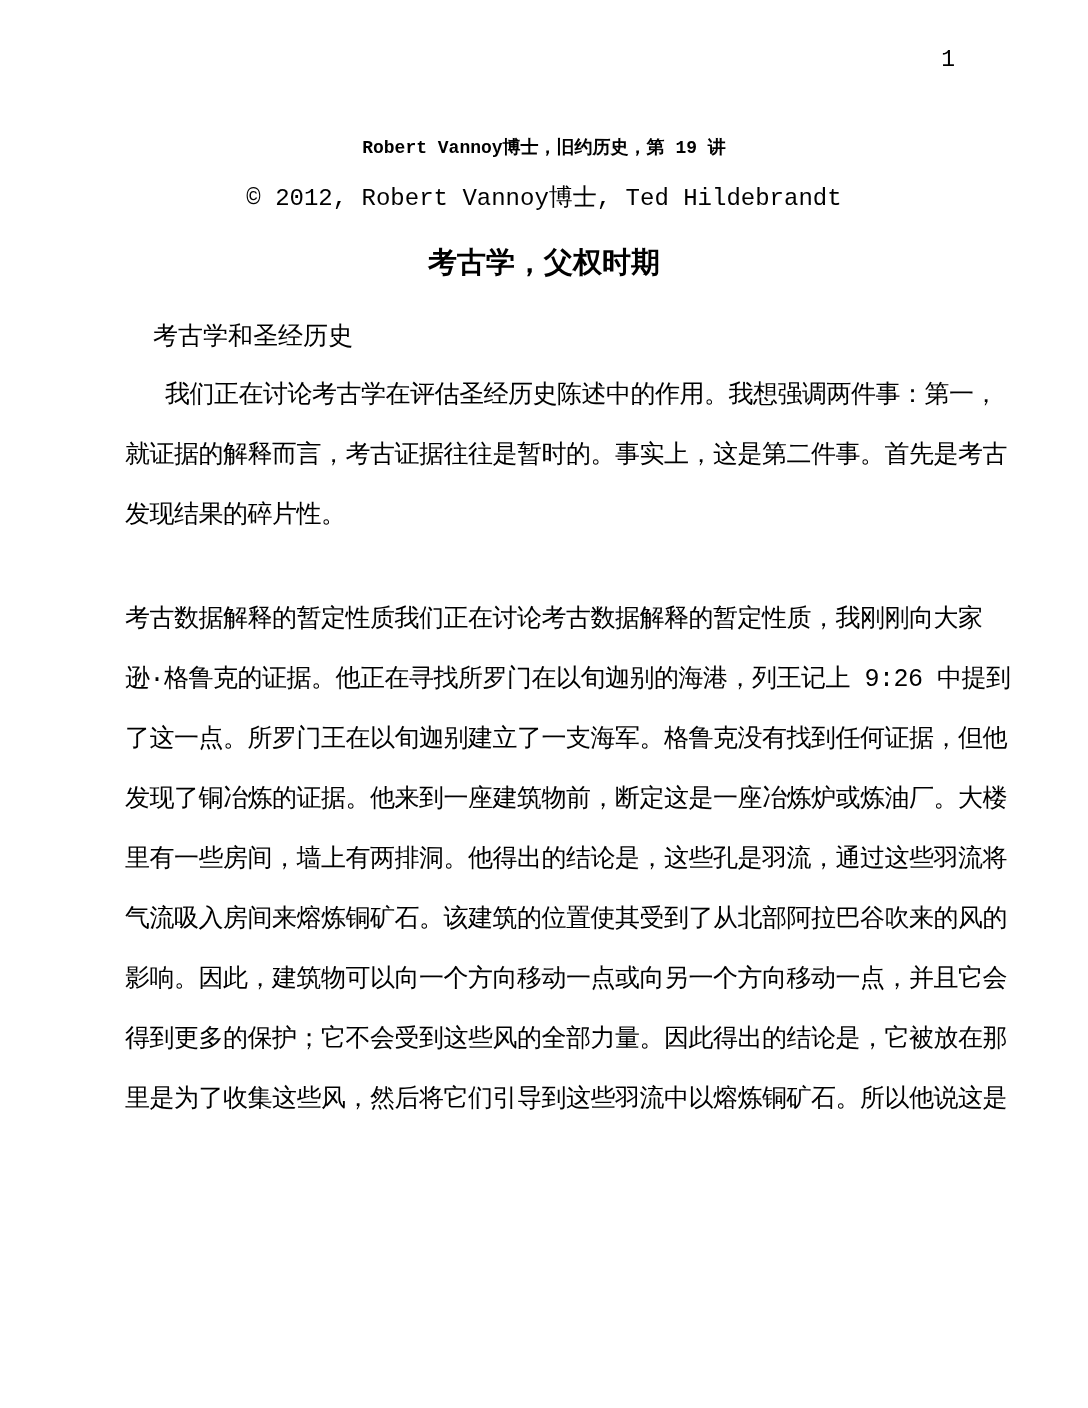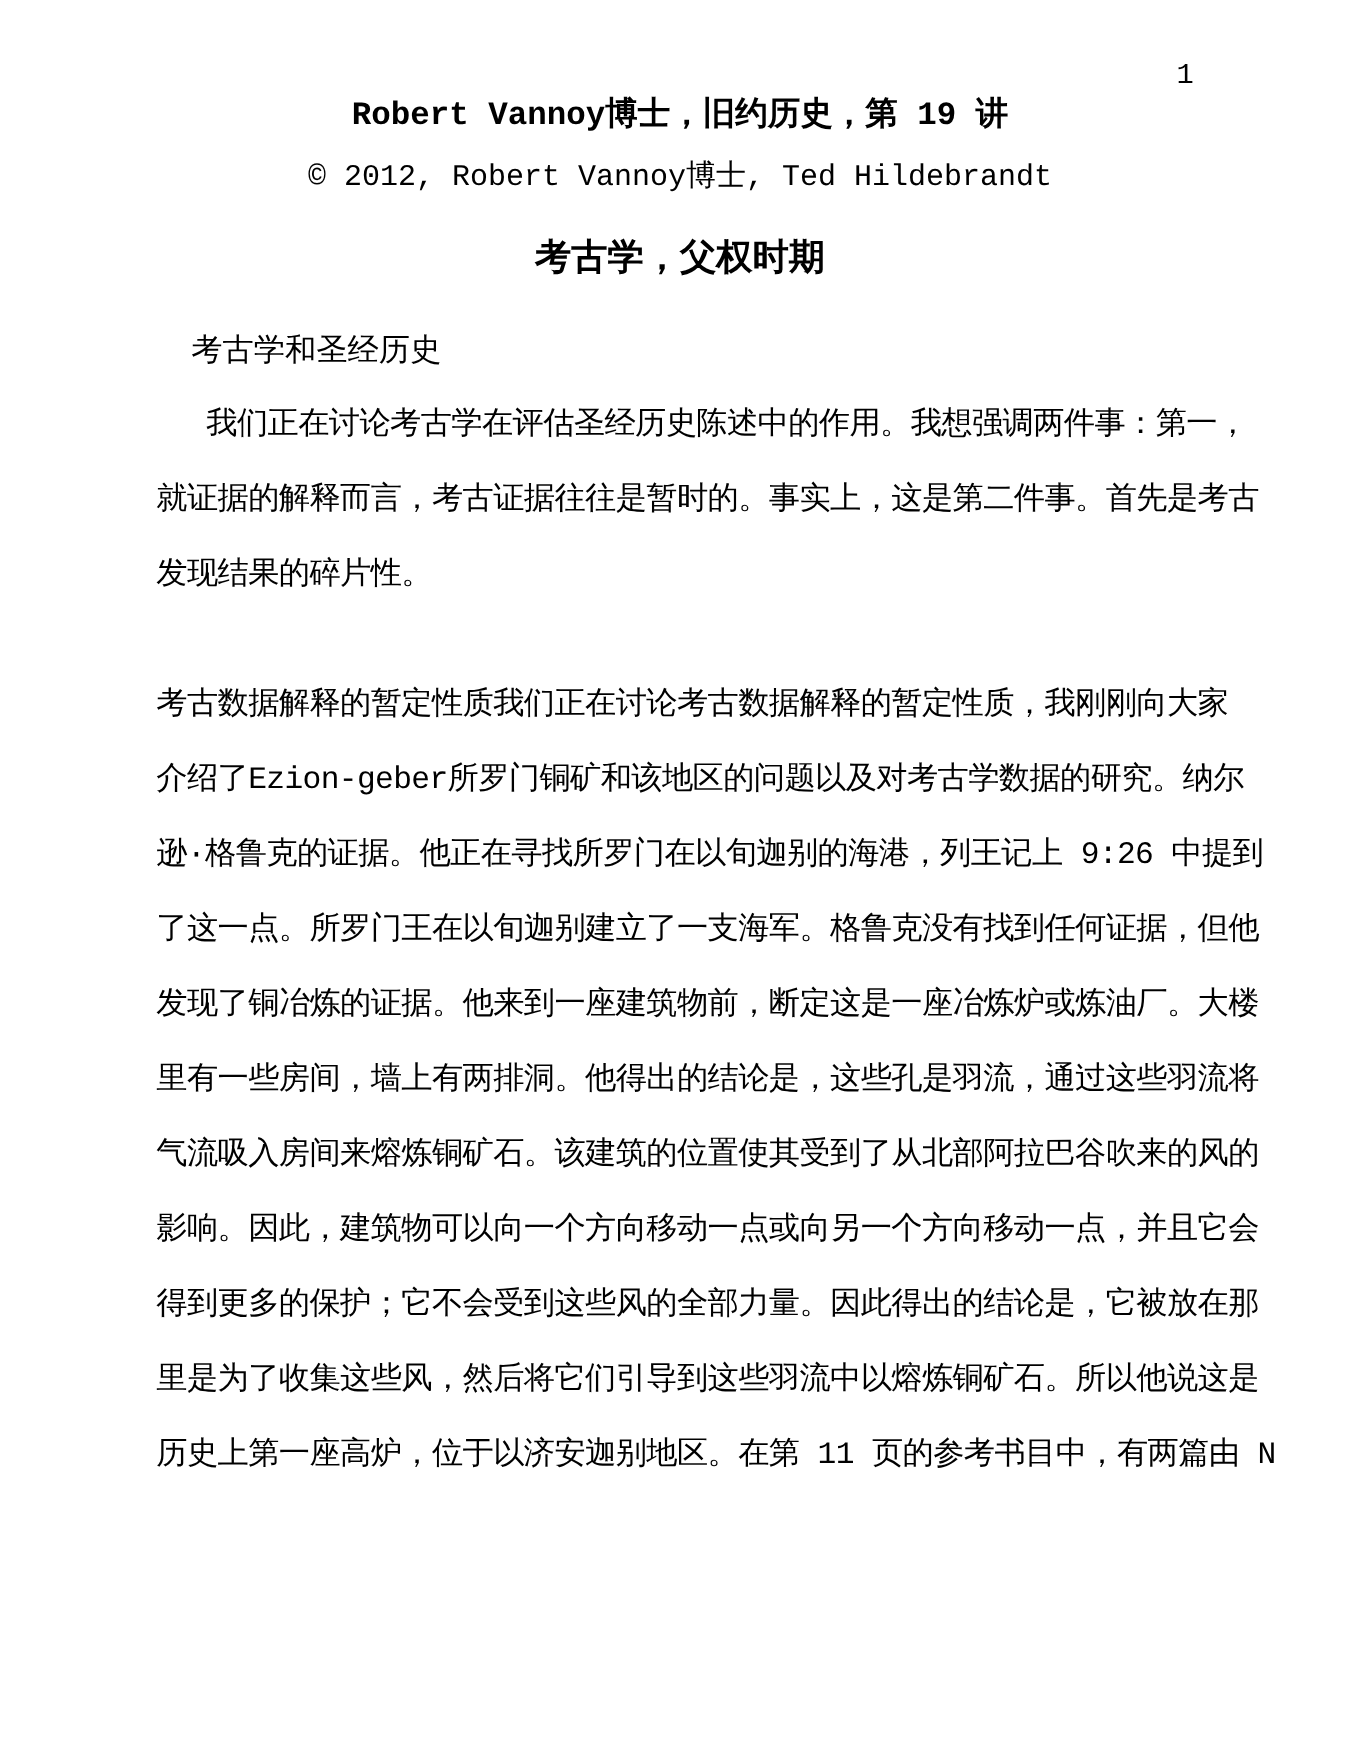--- a/index.html
+++ b/index.html
@@ -19,23 +19,24 @@
     overflow: hidden;
   }
   .page-number {
     padding-top: 46px;
     text-align: right;
     font-size: 23px;
     line-height: 28px;
     padding-right: 8px;
   }
   .doc-title {
+    margin-top: 56px;
     text-align: center;
     font-weight: bold;
-    font-size: 26px;
+    font-size: 18px;
     line-height: 36px;
     white-space: nowrap;
   }
   .copyright {
     margin-top: 20px;
     text-align: center;
     font-size: 24px;
     line-height: 26px;
     white-space: nowrap;
   }
@@ -85,25 +86,23 @@
   <div class="section-heading">考古学和圣经历史</div>
 
   <div class="para para-1">
     <div class="line indent">我们正在讨论考古学在评估圣经历史陈述中的作用。我想强调两件事：第一，</div>
     <div class="line">就证据的解释而言，考古证据往往是暂时的。事实上，这是第二件事。首先是考古</div>
     <div class="line">发现结果的碎片性。</div>
   </div>
 
   <div class="para para-2">
     <div class="line">考古数据解释的暂定性质我们正在讨论考古数据解释的暂定性质，我刚刚向大家</div>
-    <div class="line">介绍了Ezion-geber所罗门铜矿和该地区的问题以及对考古学数据的研究。纳尔</div>
     <div class="line">逊·格鲁克的证据。他正在寻找所罗门在以旬迦别的海港，列王记上 9:26 中提到</div>
     <div class="line">了这一点。所罗门王在以旬迦别建立了一支海军。格鲁克没有找到任何证据，但他</div>
     <div class="line">发现了铜冶炼的证据。他来到一座建筑物前，断定这是一座冶炼炉或炼油厂。大楼</div>
     <div class="line">里有一些房间，墙上有两排洞。他得出的结论是，这些孔是羽流，通过这些羽流将</div>
     <div class="line">气流吸入房间来熔炼铜矿石。该建筑的位置使其受到了从北部阿拉巴谷吹来的风的</div>
     <div class="line">影响。因此，建筑物可以向一个方向移动一点或向另一个方向移动一点，并且它会</div>
     <div class="line">得到更多的保护；它不会受到这些风的全部力量。因此得出的结论是，它被放在那</div>
     <div class="line">里是为了收集这些风，然后将它们引导到这些羽流中以熔炼铜矿石。所以他说这是</div>
-    <div class="line">历史上第一座高炉，位于以济安迦别地区。在第 11 页的参考书目中，有两篇由 N</div>
   </div>
 
 </div>
 
 </body></html>

